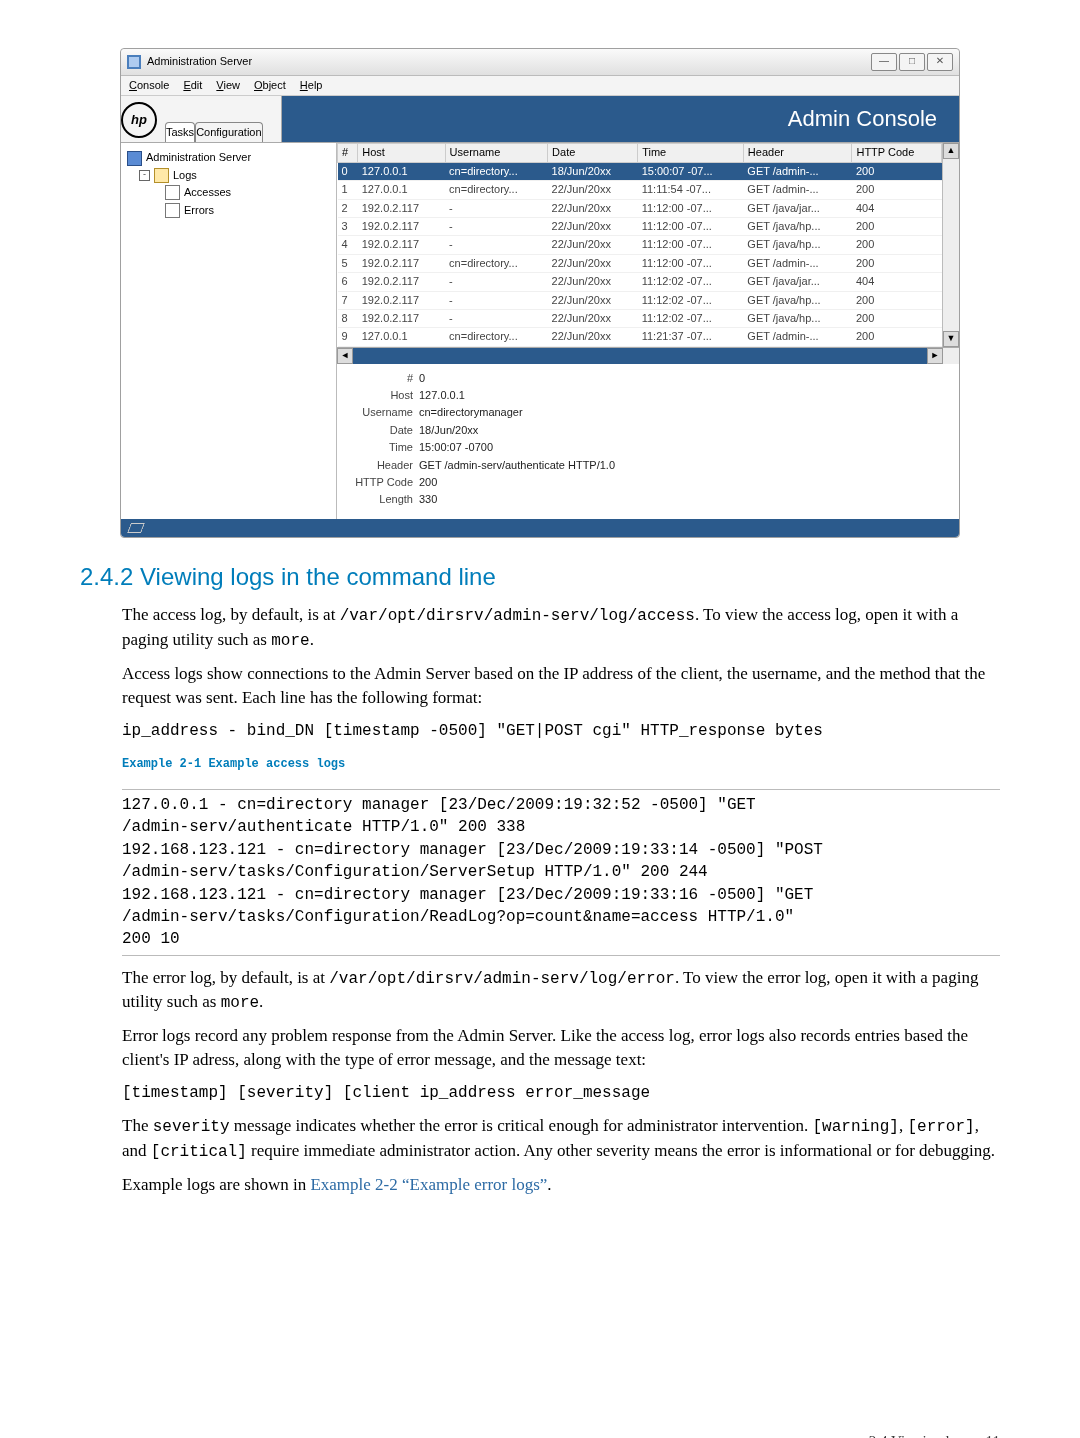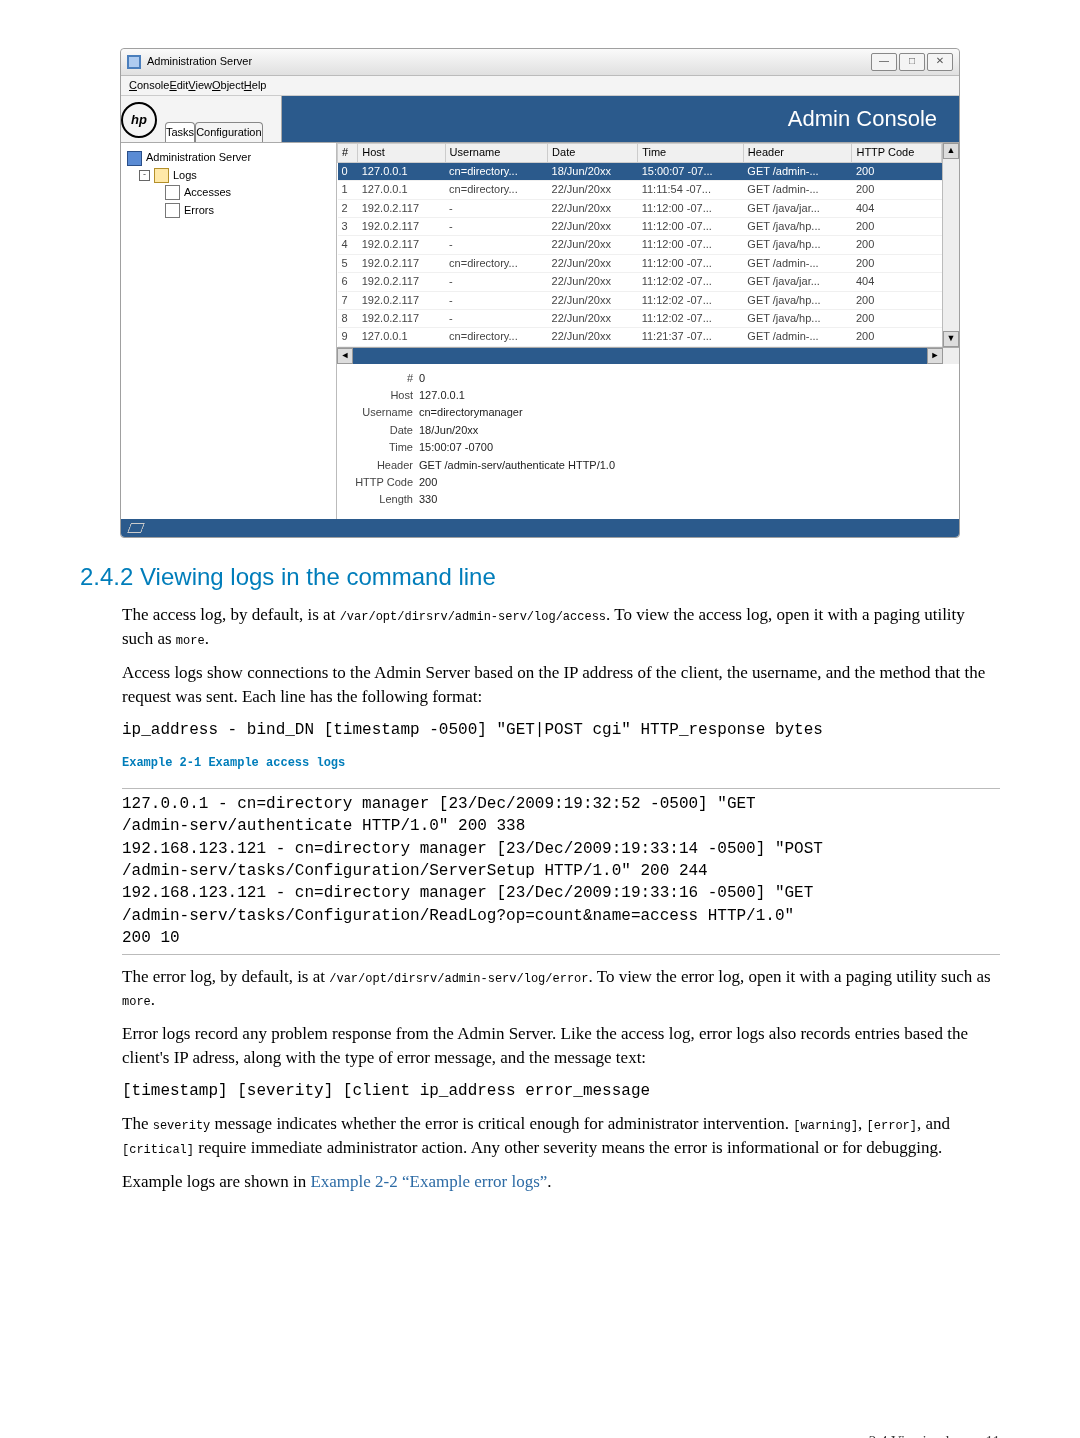--- a/index.html
+++ b/index.html
@@ -17,21 +17,21 @@
 .screenshot{border:1px solid var(--frame-border);border-radius:4px;
   margin:48px 40px 20px 40px;background:#eee;font-family:Verdana,Geneva,sans-serif;font-size:11px;}
 .title-bar{display:flex;align-items:center;gap:6px;padding:4px 6px;
   background:linear-gradient(#fafafa,#e0e0e0);border-bottom:1px solid #bbb;
   border-radius:4px 4px 0 0;}
 .title-bar .win-icon{width:14px;height:14px;display:inline-block;}
 .title-bar .title{flex:1;}
 .win-btns{display:flex;gap:2px;}
 .win-btn{width:24px;height:16px;border:1px solid #888;border-radius:2px;
   background:#f4f4f4;font-size:10px;line-height:14px;text-align:center;color:#555;}
-.menu-bar{display:flex;padding:2px 8px;background:#f4f4f4;
+.menu-bar{display:flex;gap:14px;padding:2px 8px;background:#f4f4f4;
   border-bottom:1px solid #ccc;}
 .menu-bar span u{text-decoration:underline;}
 .chrome-row{display:flex;align-items:stretch;background:#f4f4f4;}
 .chrome-left{width:160px;display:flex;flex-direction:row;align-items:center;
   border-right:1px solid #aaa;}
 .logo-cell{padding:6px 0 4px 0;}
 .hp-logo{display:inline-flex;align-items:center;justify-content:center;
   width:32px;height:32px;border:2px solid #000;border-radius:50%;
   font-style:italic;font-weight:bold;font-size:13px;}
 .tabs{display:flex;gap:0;margin-top:auto;padding-left:8px;}
@@ -77,21 +77,21 @@
 .status-bar{height:18px;background:var(--chrome-blue);border-radius:0 0 4px 4px;
   display:flex;align-items:center;padding:0 8px;}
 .status-bar .key{display:inline-block;width:14px;height:10px;
   box-shadow:0 0 0 1px #ccc inset;transform:skewX(-20deg);}
 h3.sec{font-family:"Segoe UI",Arial,sans-serif;font-weight:300;color:var(--accent);
   font-size:24px;margin:22px 0 10px 0;}
 h4.ex{font-family:Liberation Mono, monospace;font-weight:600;color:var(--accent);
   font-size:12px;margin:14px 0 16px 0;}
 .body-text{margin-left:42px;}
 .body-text p{margin:10px 0;}
-code,.mono,pre{font-family:"Courier New",monospace;font-size:12px;}
+code,.mono,pre{font-family:"Courier New",monospace;font-size:16px;}
 a.xref{color:var(--link);text-decoration:none;}
 hr.rule{border:none;border-top:1px solid #bbb;margin:4px 0;}
 pre.block{white-space:pre-wrap;margin:4px 0;font-size:16px;}
 .footer{position:absolute;bottom:34px;right:80px;font-size:15px;color:#333;
   font-family:Georgia,serif;}
 </style>
 </head>
 <body>
 
 <div class="page">

